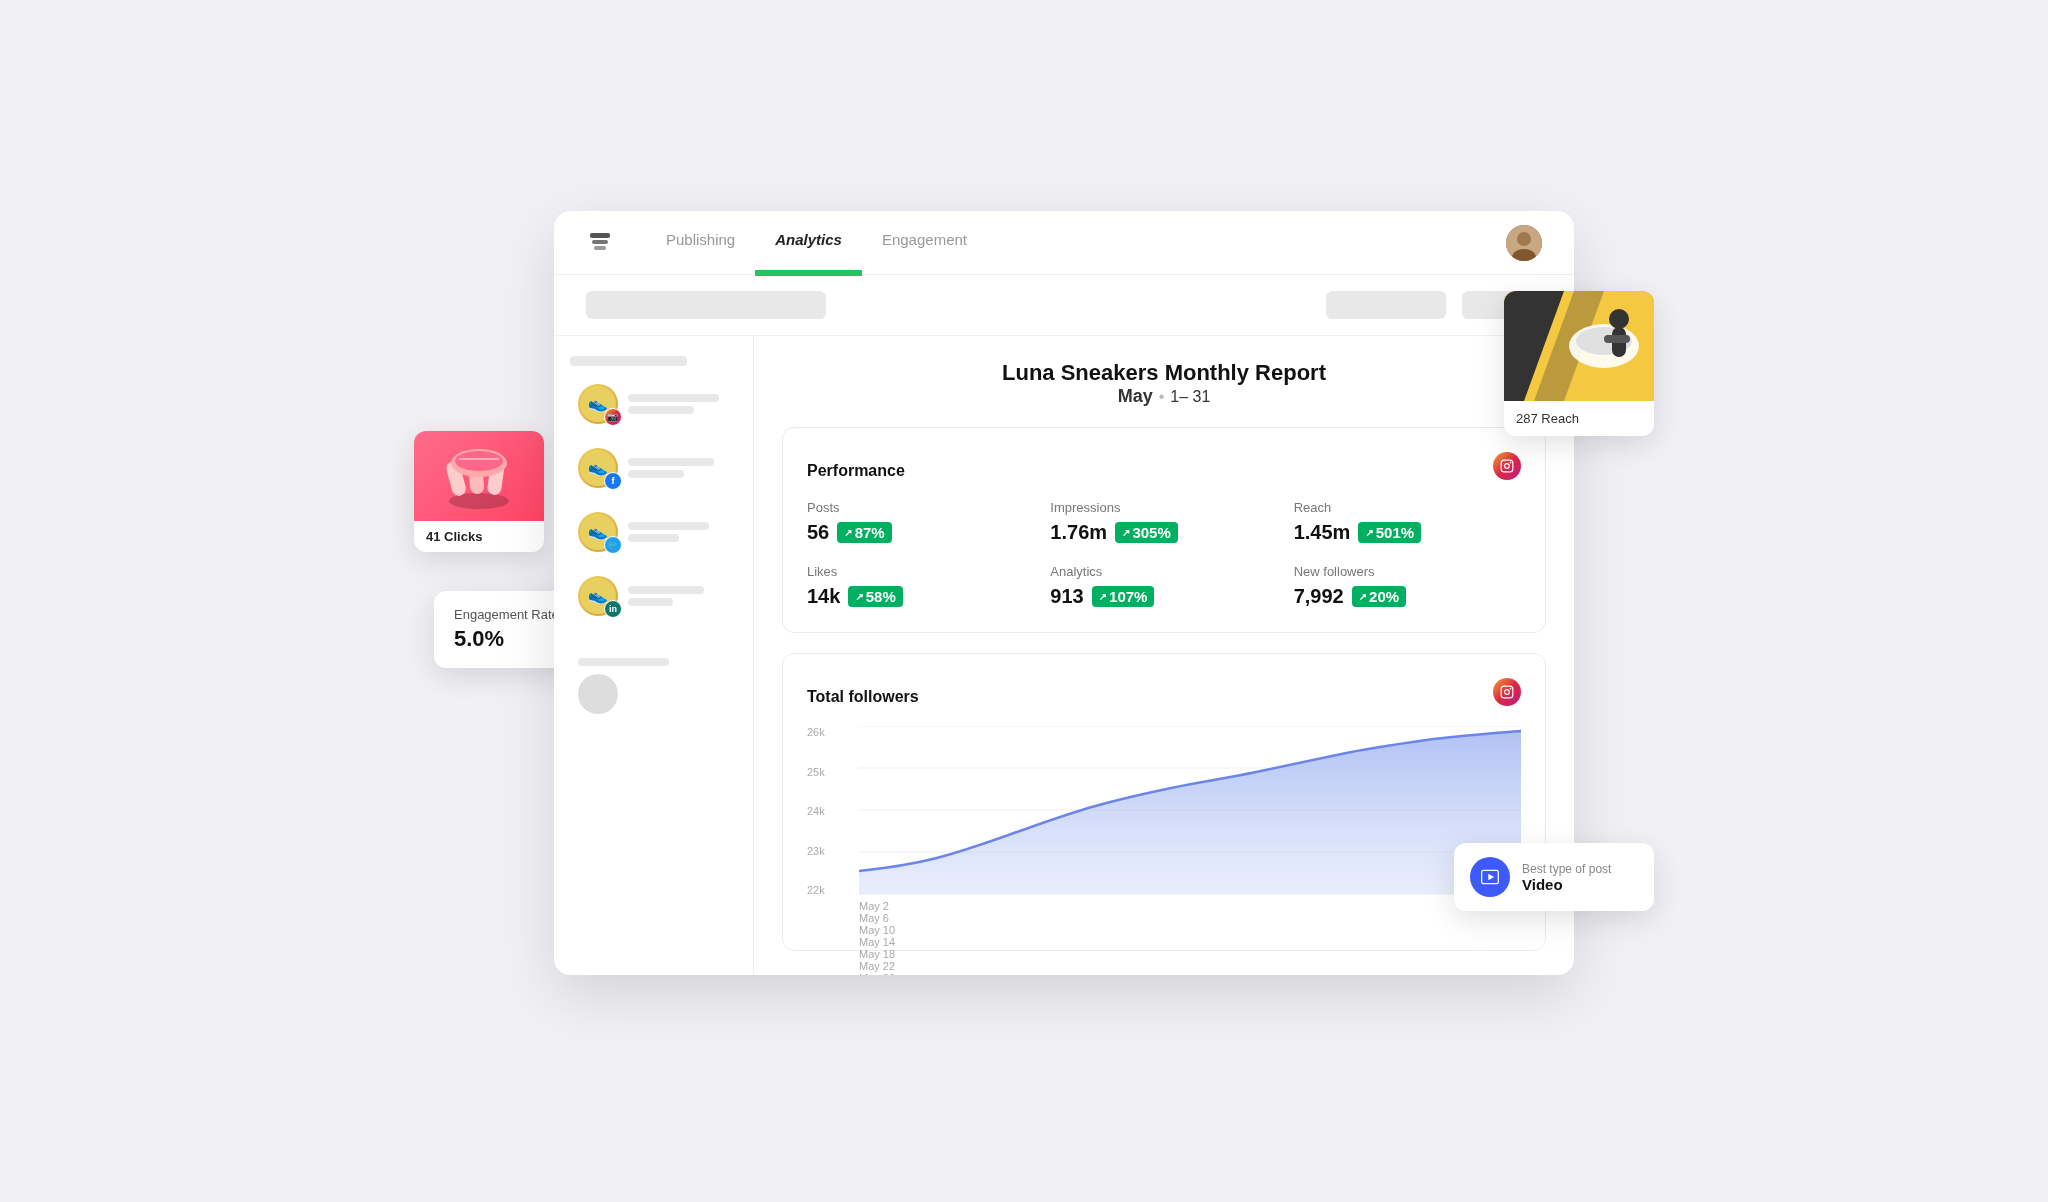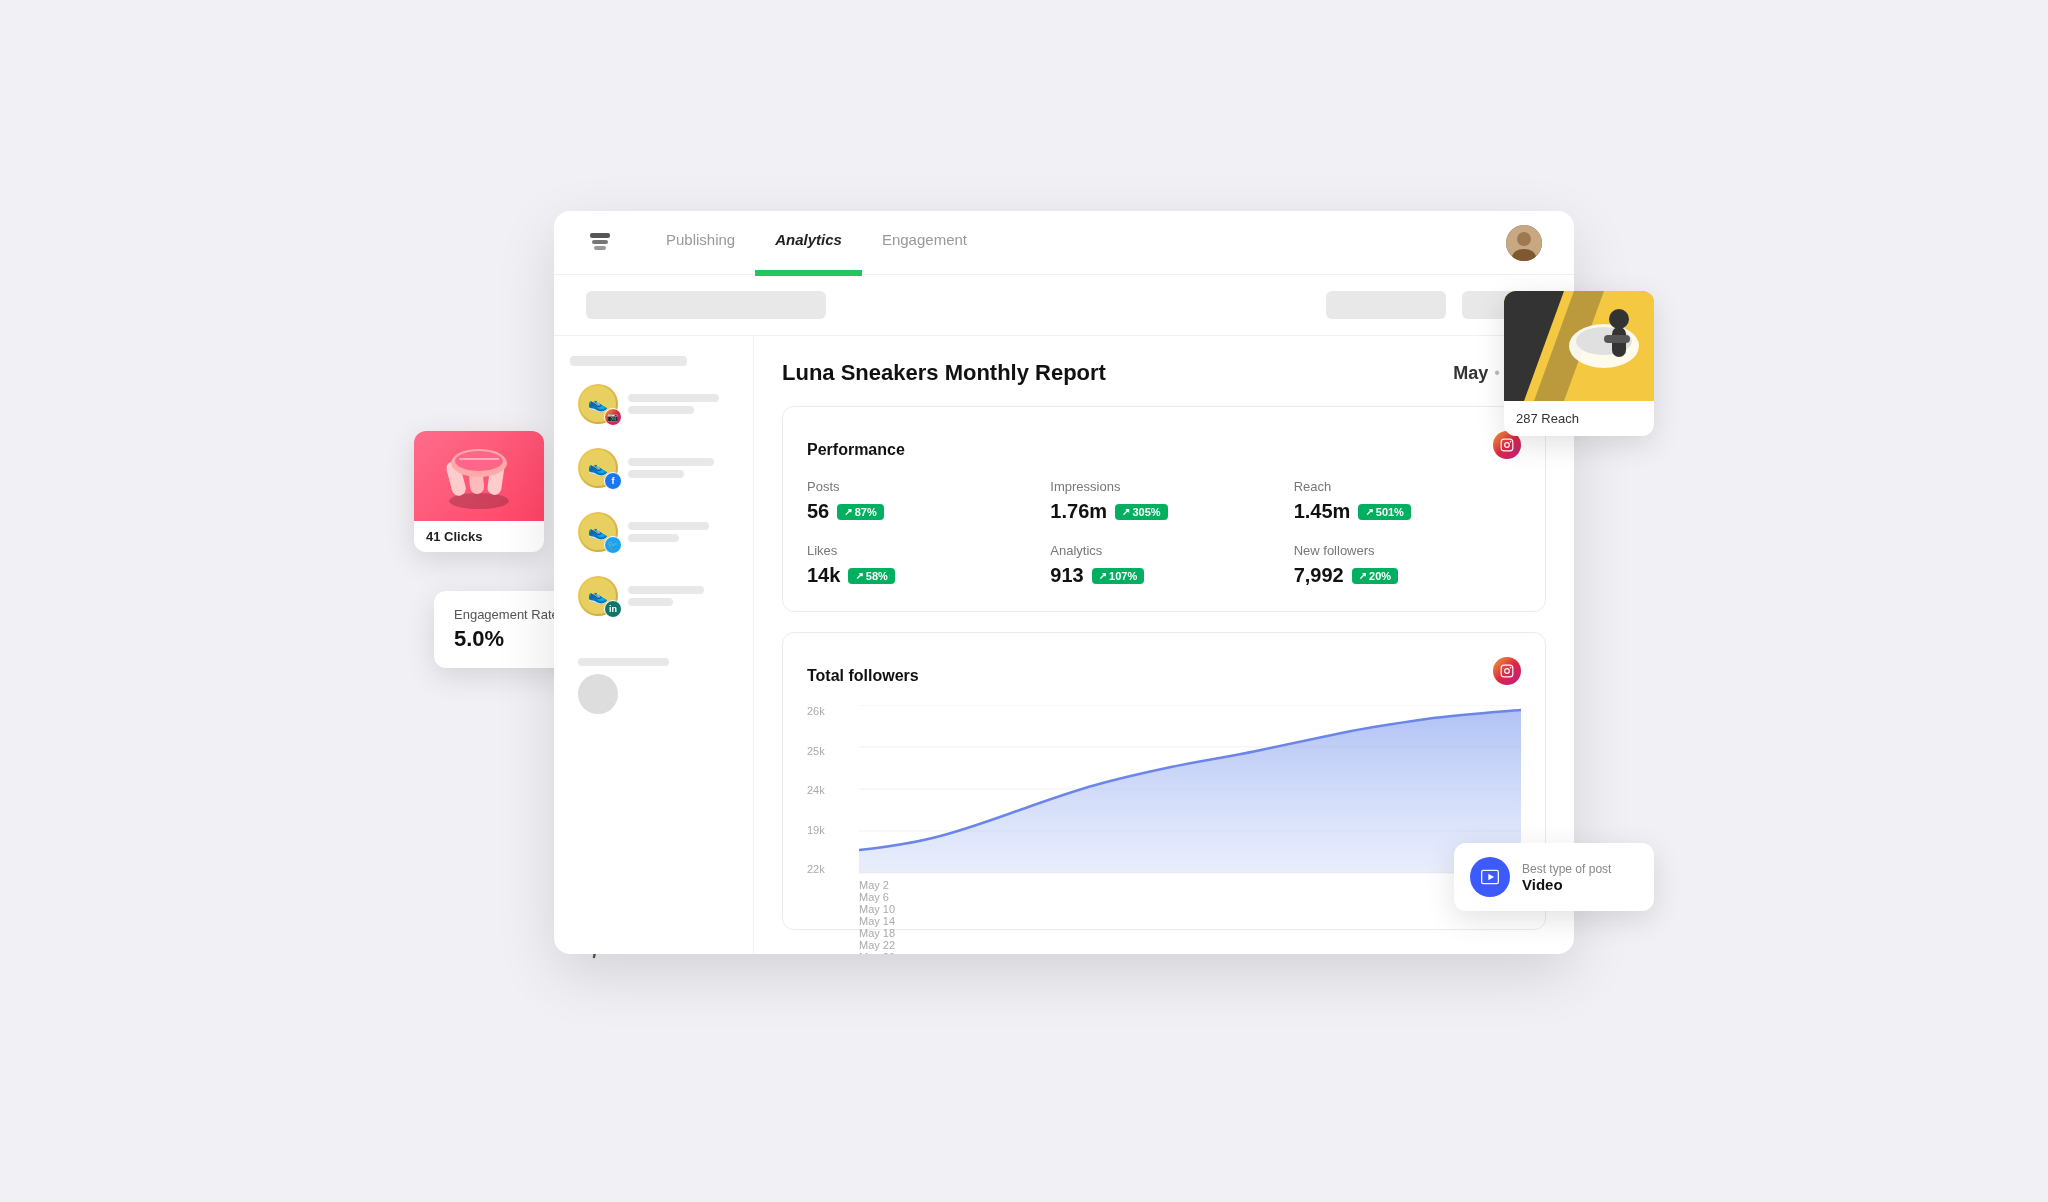--- a/index.html
+++ b/index.html
@@ -174,20 +174,21 @@
       padding: 24px 28px;
       overflow-y: auto;
     }
 
     
     .report-header {
       display: flex;
       justify-content: space-between;
       align-items: center;
       margin-bottom: 20px;
+      flex-direction: column;
     }
 
     .report-title {
       font-size: 22px;
       font-weight: 700;
       color: #111;
     }
 
     .report-date {
       font-size: 16px;
@@ -263,21 +264,21 @@
 
     .metric-value {
       font-size: 20px;
       font-weight: 700;
       color: #111;
     }
 
     .badge {
       padding: 2px 7px;
       border-radius: 4px;
-      font-size: 11px;
+      font-size: 15px;
       font-weight: 600;
       display: inline-flex;
       align-items: center;
       gap: 2px;
     }
 
     .badge.green {
       background: #00b060;
       color: white;
     }
@@ -721,21 +722,21 @@
                 <circle cx="12" cy="12" r="4" fill="none" stroke="white" stroke-width="2"></circle>
                 <circle cx="18" cy="6" r="1.5" fill="white"></circle>
               </svg>
             </div>
           </div>
 
           <div class="chart-area">
 
             <div class="chart-y-labels">
               <div class="chart-y-label">22k</div>
-              <div class="chart-y-label">19k</div>
+              <div class="chart-y-label">23k</div>
               <div class="chart-y-label">24k</div>
               <div class="chart-y-label">25k</div>
               <div class="chart-y-label">26k</div>
             </div>
 
             <div class="chart-svg-container">
               <svg width="100%" height="100%" viewBox="0 0 700 170" preserveAspectRatio="none">
 
                 <line x1="0" y1="0" x2="700" y2="0" class="chart-grid-line"></line>
                 <line x1="0" y1="42" x2="700" y2="42" class="chart-grid-line"></line>

